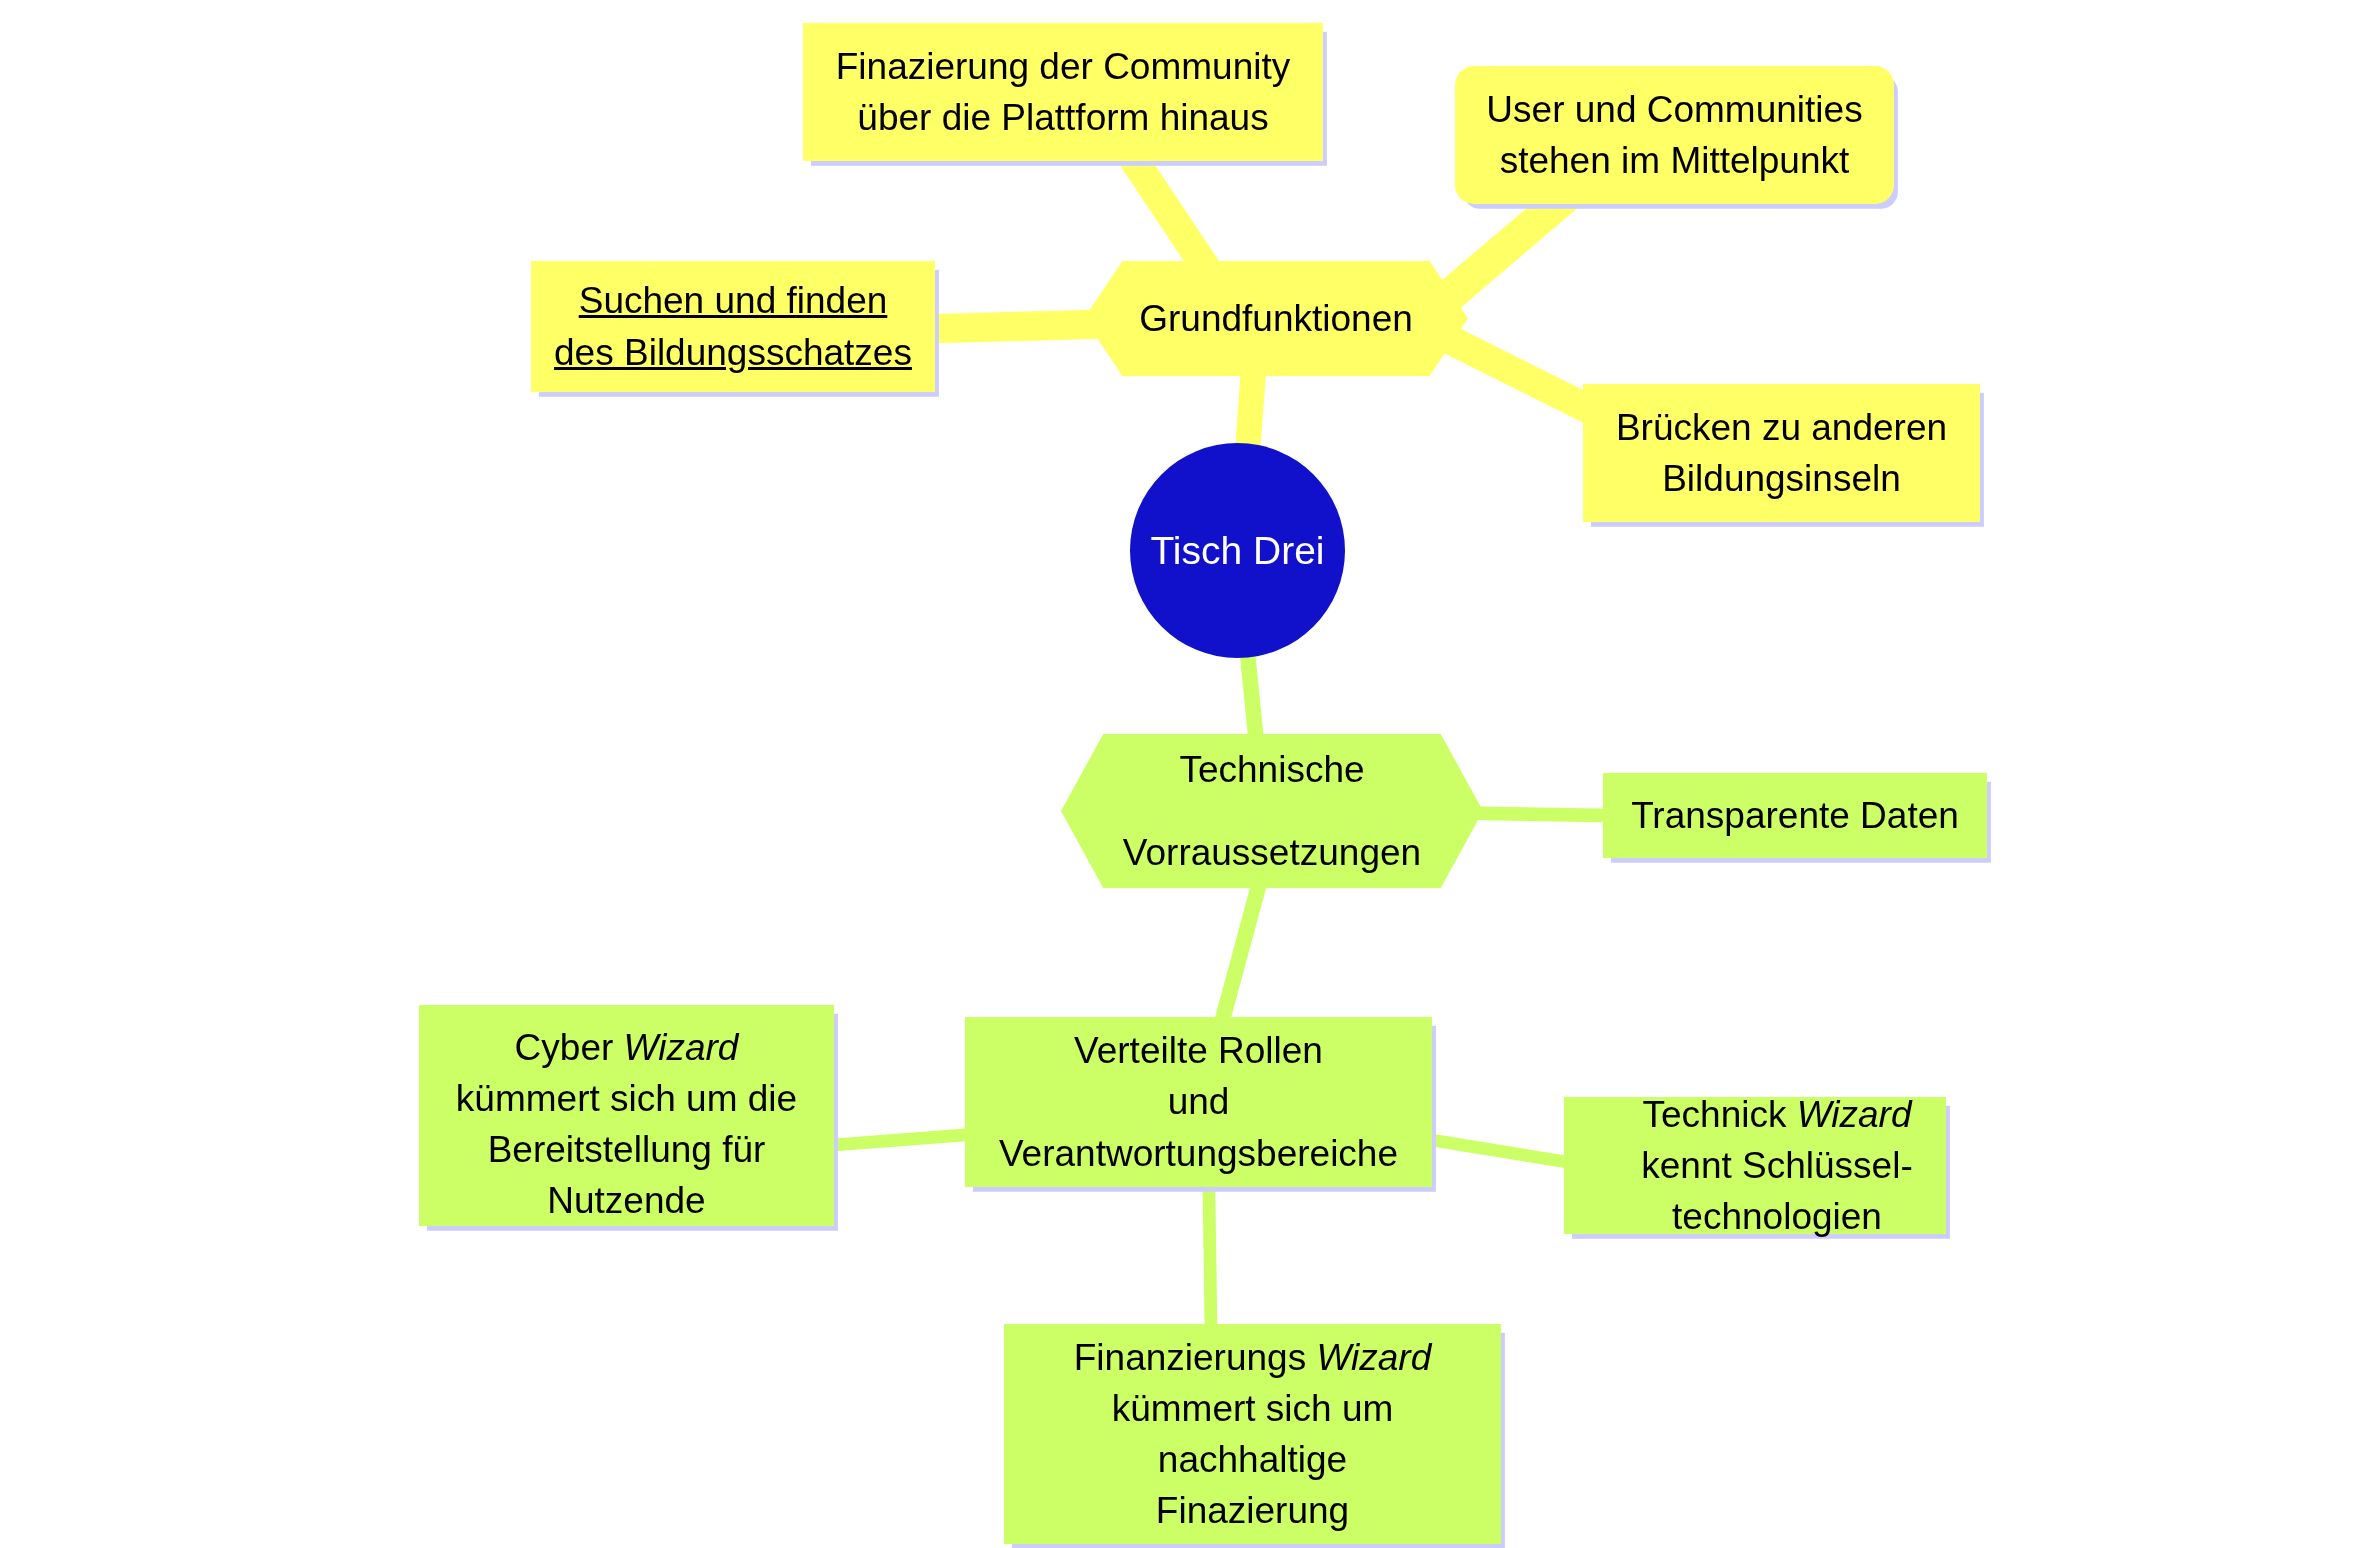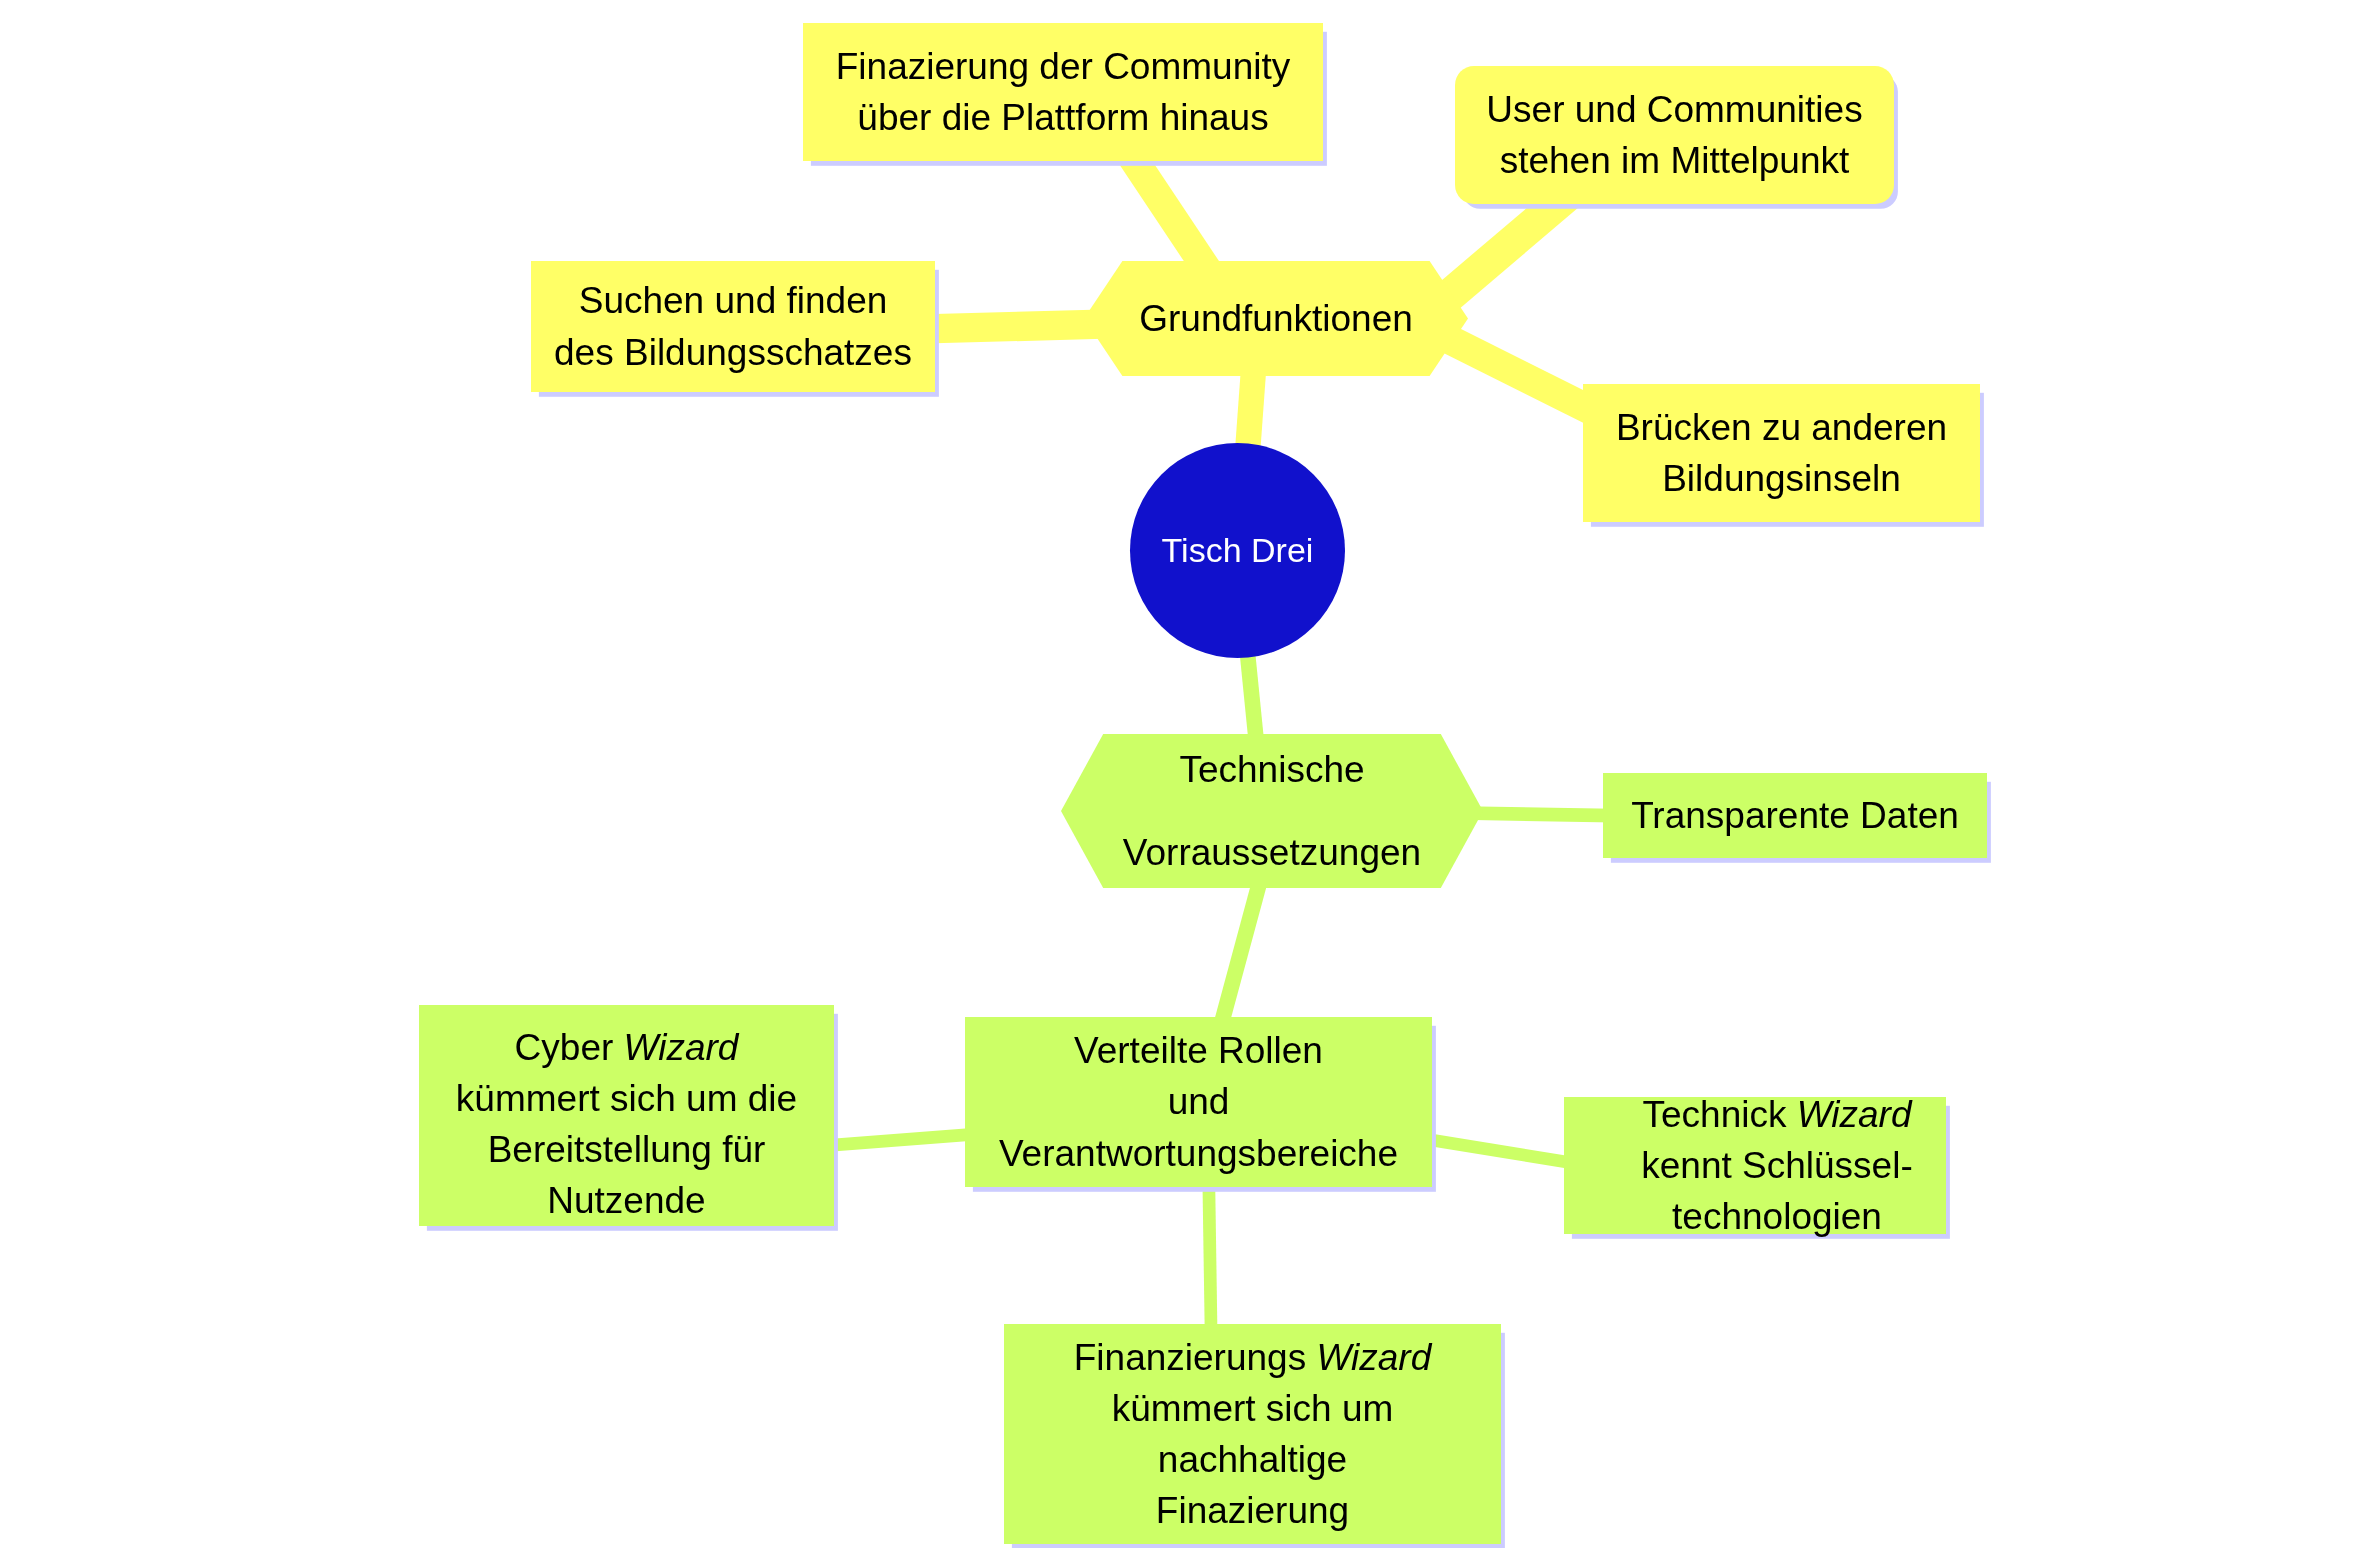--- a/index.html
+++ b/index.html
@@ -40,29 +40,29 @@
   }
   .hex.green {
     background: var(--node_green, #ccff66);
     clip-path: polygon(0% 50%, 10% 0%, 90% 0%, 100% 50%, 90% 100%, 10% 100%);
     gap: 32px;
   }
   .circle {
     border-radius: 50%;
     background: var(--center_blue, #1111cc);
     color: var(--center_text_white, #fff);
-    font-size: 34px;
+    font-size: 39px;
   }
   .it { font-style: italic; }
   .line { white-space: nowrap; }
 
   
   #node-vernetzung      { left: 803px;  top: 23.4px;   width: 520px; height: 138px; }
   #node-user-communities{ left: 1455px; top: 66px;   width: 439px; height: 138px; border-radius: 19px; }
-  #node-suchen          { left: 531px;  top: 261px;  width: 404px; height: 131px; }
+  #node-suchen          { left: 531px;  top: 261px;  width: 404px; height: 131px; text-decoration: underline; }
   #node-grundfunktionen { left: 1084px; top: 261px;  width: 384px; height: 115px; }
   #node-bruecken        { left: 1583px; top: 384px;  width: 397px; height: 138px; }
   #node-tisch-drei      { left: 1130px; top: 443px;  width: 215px; height: 215px; }
   #node-technische      { left: 1061px; top: 734px;  width: 422px; height: 154px; }
   #node-transparente    { left: 1603px; top: 773px;  width: 384px; height: 85px; text-align: right;  }
   #node-verteilte       { left: 965px;  top: 1017px; width: 467px; height: 170px; }
   #node-cyber           { left: 419px;  top: 1005px; width: 415px; height: 221px; justify-content: flex-end; }
   #node-technick        { left: 1564px; top: 1097px; width: 338px; height: 137px; padding-left: 44px; }
   #node-finanzierungs   { left: 1004px; top: 1324px; width: 497px; height: 220px; }
 </style>

